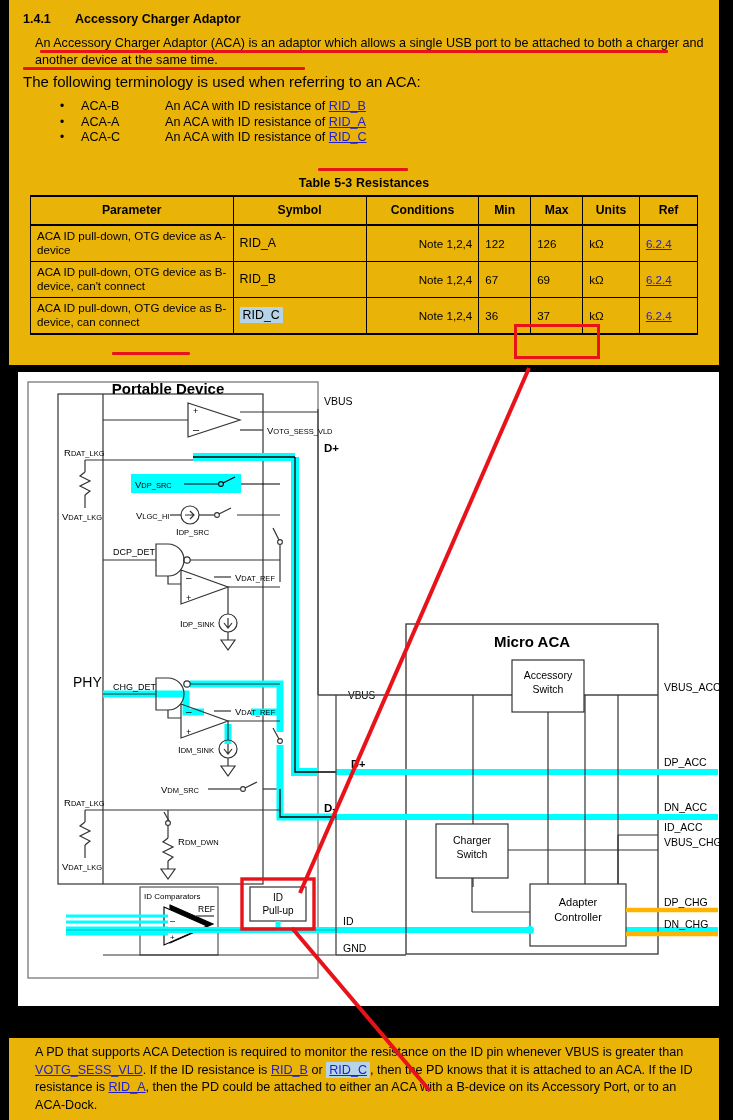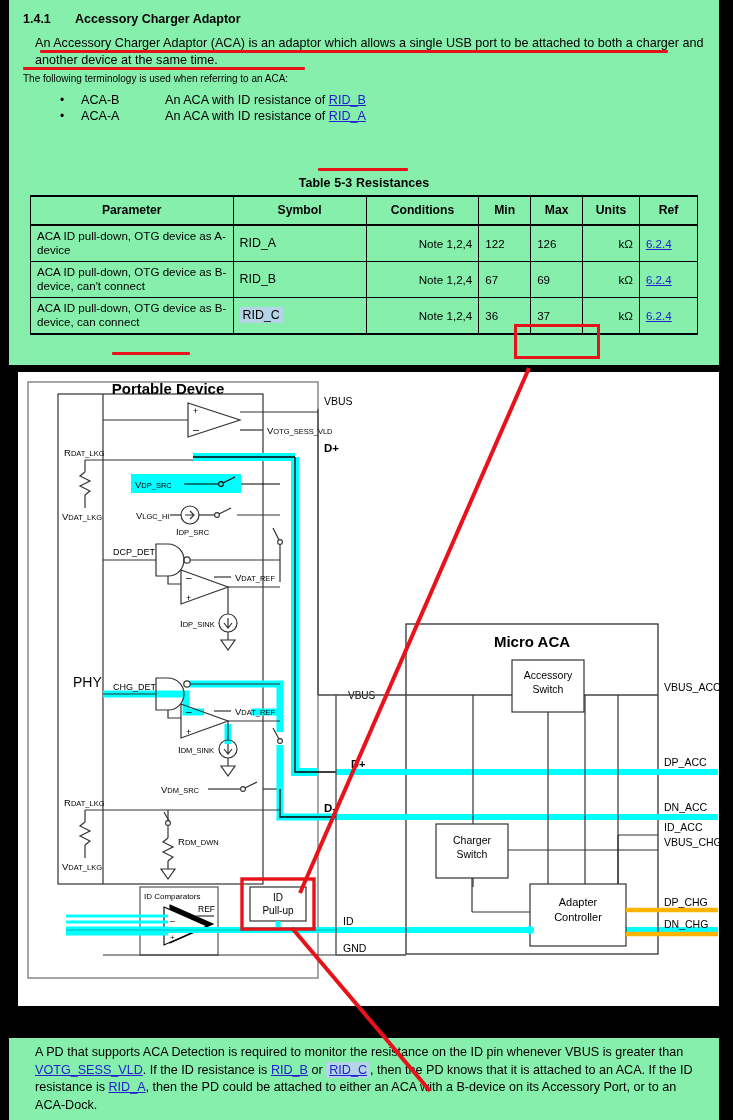--- a/index.html
+++ b/index.html
@@ -3,28 +3,28 @@
 <meta charset="utf-8">
 <title>USB Battery Charging — ACA Primary Detection</title>
 <style>
   html,body{margin:0;padding:0;}
   body{
     width:733px;height:1120px;
     background:#000;
     font-family:"Liberation Sans", sans-serif;
     overflow:hidden;position:relative;
   }
-  .panel{position:absolute;background:#86efac;box-sizing:border-box;}
+  .panel{position:absolute;background:#eab308;box-sizing:border-box;}
 
   
   #panel-text{left:9px;top:0px;width:710px;height:172px;padding:6px 12px 0 14px;}
   .sec-head{font-size:12.5px;font-weight:bold;color:#000;margin:6px 0 9px 0;}
   .sec-head .num{display:inline-block;width:52px;}
   .para{font-size:12.6px;line-height:17px;color:#000;margin:0 0 4px 12px;}
-  .term-line{font-size:10px;color:#000;}
+  .term-line{font-size:15px;color:#000;}
   ul.terms{list-style:none;margin:9px 0 0 0;padding:0;}
   ul.terms li{font-size:12.6px;color:#000;line-height:15.5px;position:relative;padding-left:58px;}
   ul.terms li::before{content:"\2022";position:absolute;left:37px;font-size:12px;}
   .aca-tag{display:inline-block;width:84px;}
   .xref{color:#2020cf;text-decoration:underline;font-variant:small-caps;}
 
   
   .marker{position:absolute;background:#e8131a;height:3px;border-radius:1px;}
 
   
@@ -33,21 +33,21 @@
   table.res{border-collapse:collapse;margin:0 21px;width:668px;
             font-size:11.6px;color:#000;}
   table.res th,table.res td{border:1px solid #000;padding:3px 6px;}
   table.res thead th{border-top:2.2px solid #000;border-bottom:2.2px solid #000;
         font-weight:bold;text-align:center;font-size:12.2px;padding:6px 4px;}
   table.res tbody tr:last-child td{border-bottom:2.2px solid #000;}
   .c-param{width:238px;text-align:left;line-height:14.5px;padding:5px 8px;}
   .c-sym{width:148px;text-align:left;}
   .c-cond{width:114px;text-align:right;}
   .c-num{width:46px;}
-  .c-unit{width:50px;text-align:right;}
+  .c-unit{width:50px;text-align:left;}
   .c-ref{width:52px;text-align:left;}
   .rowsym{font-variant:small-caps;font-size:12.4px;}
   .hl-blue{background:#b6d4e8;padding:1px 3px;}
   .reflink{color:#2020cf;text-decoration:underline;}
 
   
   #minmax-box{position:absolute;border:3.4px solid #e8131a;
       left:505px;top:152px;width:86px;height:35px;box-sizing:border-box;}
 
   
@@ -68,20 +68,21 @@
 
 <div class="panel" id="panel-text">
   <div class="sec-head">
     <span class="num">1.4.1</span><span>Accessory Charger Adaptor</span>
   </div>
   <div class="para"><span>An </span><span>Accessory Charger Adaptor (ACA) is an adaptor which allows a single USB port to be attached to both a charger and another device at the same time.</span></div>
   <div class="term-line">The following terminology is used when referring to an ACA:</div>
   <ul class="terms">
     <li><span class="aca-tag">ACA-B</span><span>An ACA with ID resistance of </span><span class="xref">RID_B</span></li>
     <li><span class="aca-tag">ACA-A</span><span>An ACA with ID resistance of </span><span class="xref">RID_A</span></li>
+    <li><span class="aca-tag">ACA-C</span><span>An ACA with ID resistance of </span><span class="xref">RID_C</span></li>
   </ul>
 </div>
 
 <div class="marker" style="left:40px;top:50px;width:628px;"></div>
 <div class="marker" style="left:23px;top:67px;width:282px;"></div>
 <div class="marker" style="left:318px;top:168px;width:90px;"></div>
 
 <div class="panel" id="panel-table">
   <div class="tbl-cap">Table 5-3  Resistances</div>
   <table class="res">

